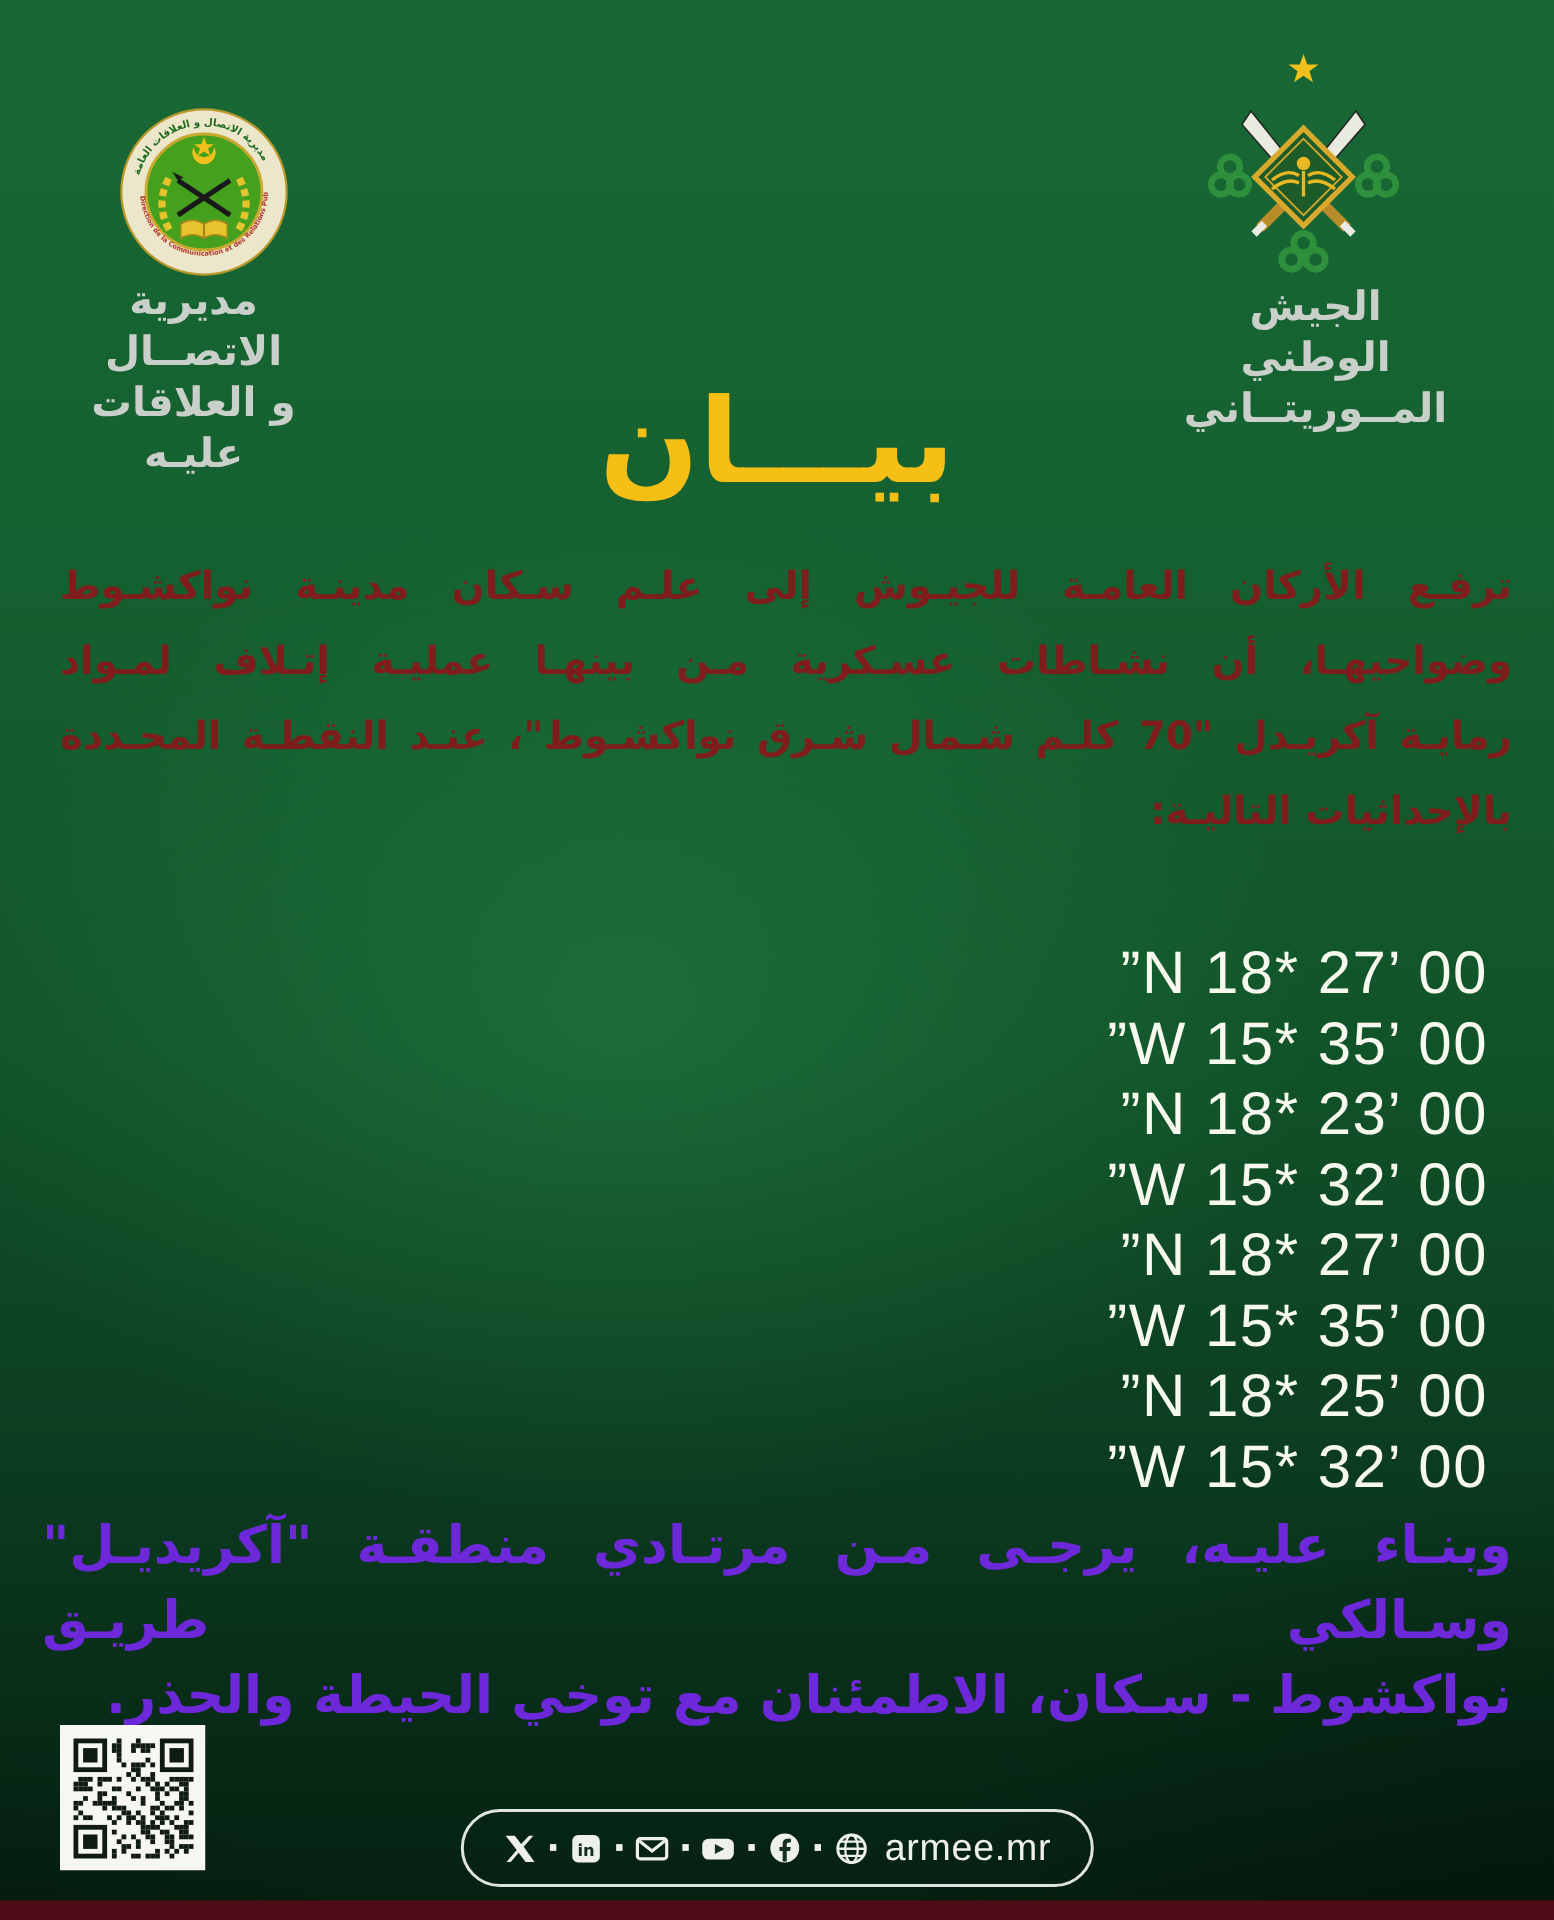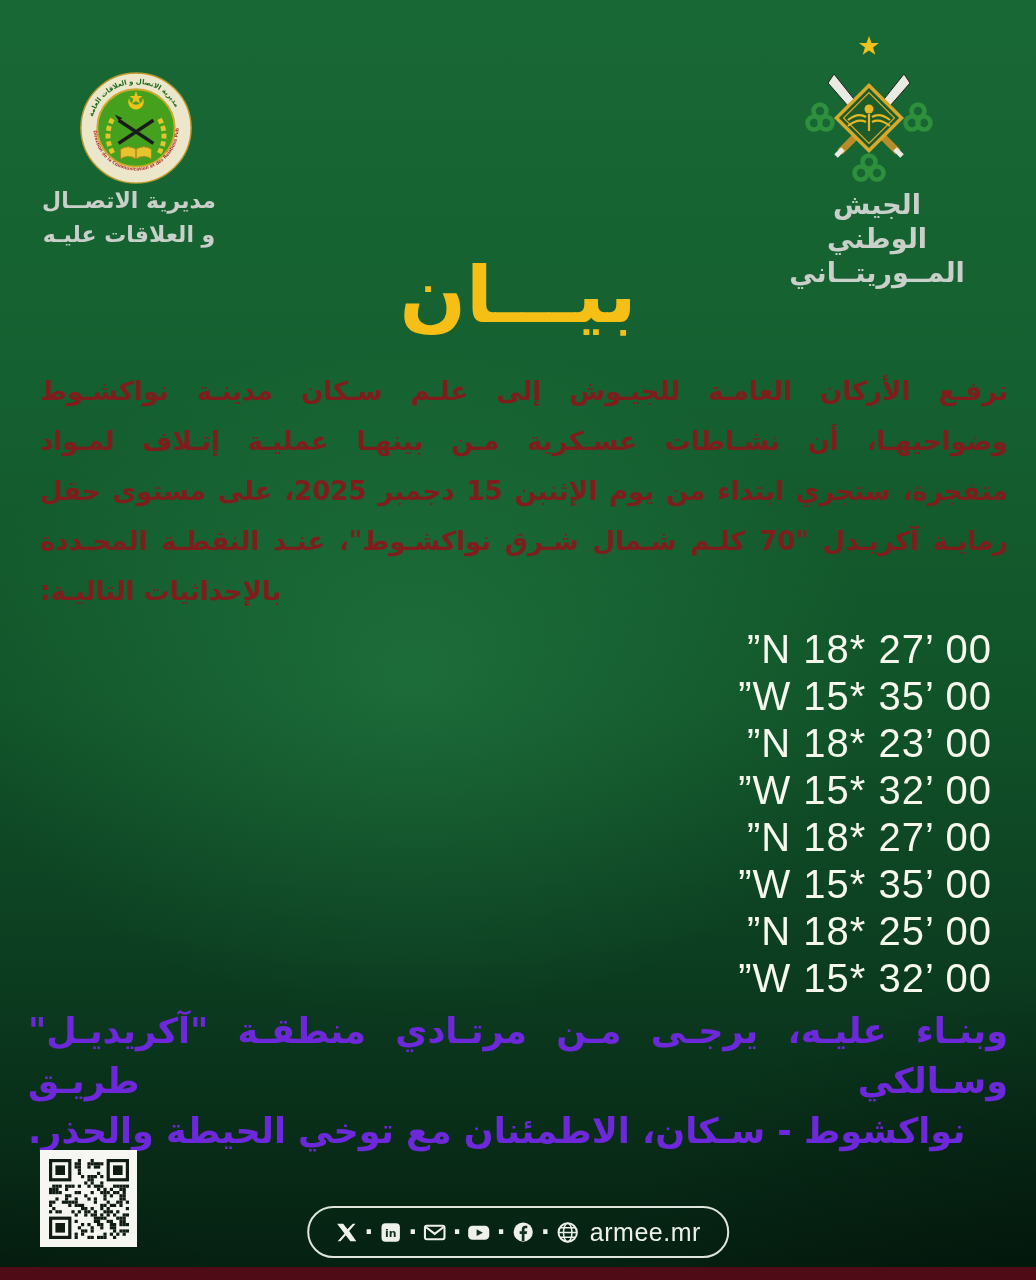--- a/index.html
+++ b/index.html
@@ -9,32 +9,32 @@
     background-color:#0f4a26;
     background:
       radial-gradient(ellipse 640px 470px at 40% 53%, rgba(52,160,90,.32), rgba(52,160,90,0) 72%),
       radial-gradient(ellipse 900px 700px at 108% 108%, rgba(0,8,3,.55), rgba(0,8,3,0) 60%),
       radial-gradient(ellipse 700px 520px at -8% 112%, rgba(0,8,3,.45), rgba(0,8,3,0) 55%),
       linear-gradient(180deg,#186835 0%,#156030 30%,#115329 55%,#0b3a1f 78%,#062413 96%,#051f11 100%);
   }
   .strip{position:absolute;left:0;right:0;bottom:0;height:13px;background:#4f0b16}
   .logo-left{position:absolute;left:78px;top:70px;width:116px;height:116px}
   .caption-left{position:absolute;left:26px;top:184px;width:206px;text-align:center;
-    color:#c9cfc9;font-weight:bold;font-size:22px;line-height:34px;direction:rtl}
+    color:#c9cfc9;font-weight:bold;font-size:27px;line-height:34px;direction:rtl}
   .emblem-right{position:absolute;left:800px;top:34px;width:138px;height:158px}
   .caption-right{position:absolute;left:784px;top:188px;width:186px;text-align:center;
     color:#c9cfc9;font-weight:bold;font-size:27px;line-height:34px;direction:rtl}
   .title{position:absolute;top:250px;left:0;width:100%;text-align:center;margin:0;
     color:#f6bf16;font-size:78px;font-weight:bold;direction:rtl}
   .body-text{position:absolute;top:366px;right:28px;left:40px;direction:rtl;
     color:#7f1d1d;font-weight:bold;font-size:26px;line-height:50px}
   .closing{position:absolute;top:1006px;right:28px;left:28px;direction:rtl;
     color:#6d28d9;font-weight:bold;font-size:35px;line-height:50px}
   .jline{text-align:justify;text-align-last:justify}
-  .rline{text-align:left}
+  .rline{text-align:right}
   .coords{position:absolute;top:626px;right:44px;direction:ltr;text-align:right;
     color:#f7f9ef;font-family:"Liberation Sans","DejaVu Sans",sans-serif;
     font-size:40px;line-height:47px;letter-spacing:1px}
   .qr{position:absolute;left:40px;top:1150px;width:97px;height:97px}
   .footer-pill{position:absolute;left:50%;bottom:22px;transform:translateX(-50%);
     display:flex;align-items:center;border:2px solid #dfe5dc;border-radius:27px;
     padding:9px 26px;height:30px}
   .footer-pill .icon{display:flex;align-items:center;justify-content:center;width:23px;height:23px}
   .footer-pill .dot{color:#eef1ea;font-size:24px;font-weight:bold;margin:0 6px;line-height:1}
   .site{color:#eef1ea;font-family:"Liberation Sans","DejaVu Sans",sans-serif;
@@ -115,21 +115,20 @@
 <div class="caption-right">
   <div>الجيش الوطني</div>
   <div>المــوريتــاني</div>
 </div>
 
 <h1 class="title">بيـــان</h1>
 
 <div class="body-text">
   <div class="jline">ترفـع الأركان العامـة للجيـوش إلى علـم سـكان مدينـة نواكشـوط</div>
   <div class="jline">وضواحيهـا، أن نشـاطات عسـكرية مـن بينهـا عمليـة إتـلاف لمـواد</div>
-  <div class="jline">متفجرة، ستجري ابتداء من يوم الإثنبن 15 دجمبر 2025، على مستوى حقل</div>
   <div class="jline">رمايـة آكريـدل "70 كلـم شـمال شـرق نواكشـوط"، عنـد النقطـة المحـددة</div>
   <div class="rline">بالإحداثيات التاليـة:</div>
 </div>
 
 <div class="coords">
   <div>”N 18* 27’ 00</div>
   <div>”W 15* 35’ 00</div>
   <div>”N 18* 23’ 00</div>
   <div>”W 15* 32’ 00</div>
   <div>”N 18* 27’ 00</div>

